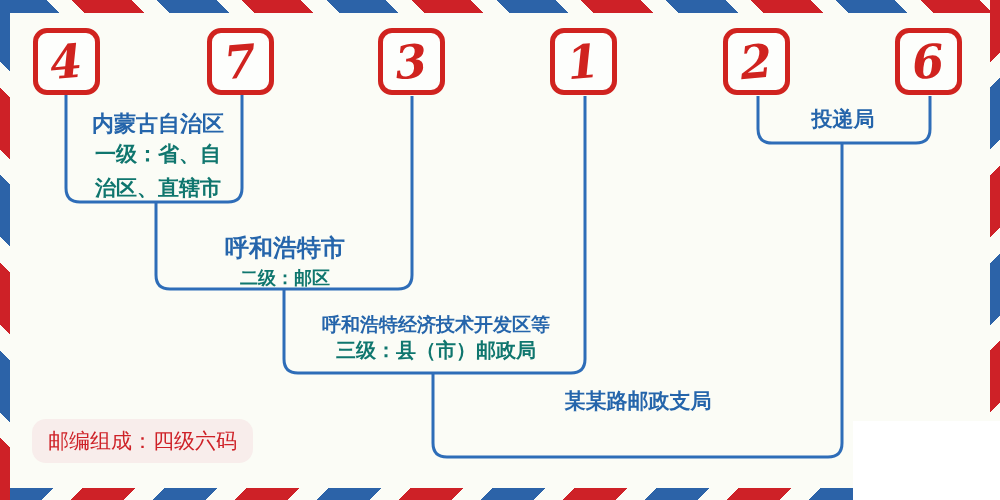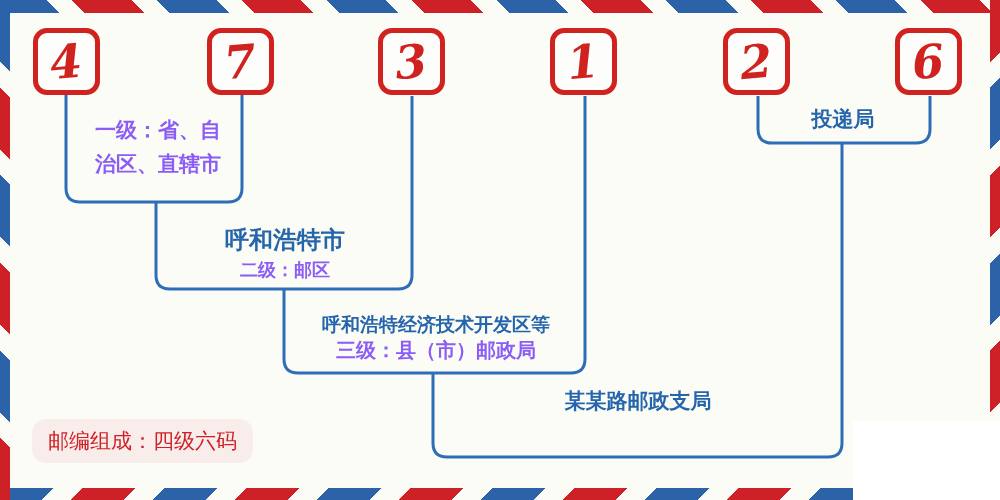--- a/index.html
+++ b/index.html
@@ -40,25 +40,25 @@
   .digit-box{
     position:absolute;top:28px;width:67px;height:67px;box-sizing:border-box;
     border:5px solid #d0231f;border-radius:14px;background:#fdfefc;
     display:flex;align-items:center;justify-content:center;z-index:4;}
   .digit{
     font-family:"DejaVu Serif",serif;font-weight:bold;font-style:italic;
     font-size:46px;line-height:1;color:#d0231f;transform:rotate(-5deg);}
   
   .lvl{position:absolute;z-index:4;text-align:center;font-weight:bold;}
   .place{color:#2565ab;}
-  .desc{color:#8b5cf6;text-align:center;}
+  .desc{color:#0f766e;text-align:center;}
   .g1{left:56px;top:112px;width:204px;}
   .g1 .place{font-size:22px;line-height:24px;}
   .g1 .desc{font-size:21px;line-height:22px;margin-top:7px;}
-  .g2{left:185px;top:227px;width:200px;}
+  .g2{left:185px;top:235px;width:200px;}
   .g2 .place{font-size:24px;line-height:26px;}
   .g2 .desc{font-size:18px;line-height:22px;margin-top:6px;}
   .g3{left:315px;top:314px;width:242px;}
   .g3 .place{font-size:19px;line-height:21px;}
   .g3 .desc{font-size:20px;line-height:22px;margin-top:4px;}
   .g4{left:522px;top:390px;width:232px;}
   .g4 .place{font-size:21px;line-height:23px;}
   .g4 .desc{font-size:20px;line-height:22px;margin-top:10px;}
   .g5{left:782px;top:108px;width:122px;}
   .g5 .place{font-size:21px;line-height:23px;}
@@ -101,20 +101,21 @@
     <span class="digit">1</span>
   </div>
   <div class="digit-box" style="left:723px">
     <span class="digit">2</span>
   </div>
   <div class="digit-box" style="left:895px">
     <span class="digit">6</span>
   </div>
 
   <div class="lvl g1">
+    <div class="place">内蒙古自治区</div>
     <div class="desc">一级：省、自</div>
     <div class="desc" style="margin-top:12px">治区、直辖市</div>
   </div>
 
   <div class="lvl g2">
     <div class="place">呼和浩特市</div>
     <div class="desc">二级：邮区</div>
   </div>
 
   <div class="lvl g3">

